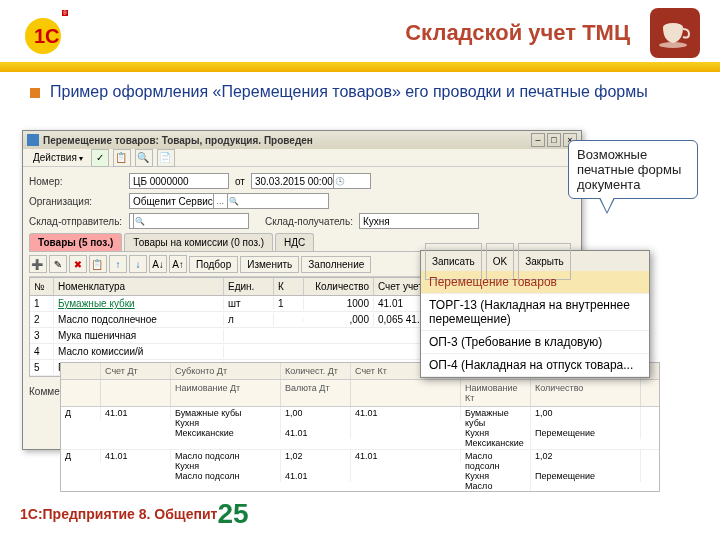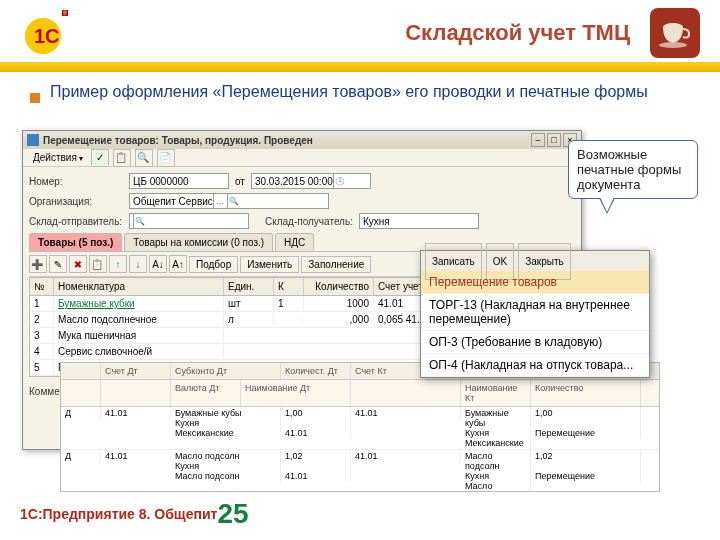--- a/index.html
+++ b/index.html
@@ -4,21 +4,21 @@
 <style>
 *{margin:0;padding:0;box-sizing:border-box;font-family:Arial,sans-serif}
 body{width:720px;height:540px;background:#fff;position:relative;overflow:hidden;font-size:10px}
 .slide-header{display:flex;align-items:center;padding:8px 20px 0 20px}
 .logo-1c{width:50px;height:50px;position:relative}
 .logo-1c svg{width:100%;height:100%}
 .slide-title{font-size:22px;font-weight:bold;color:#b8452e;flex:1;text-align:right;padding-right:20px}
 .coffee-icon{width:50px;height:50px;background:#a03020;border-radius:8px;display:flex;align-items:center;justify-content:center}
 .coffee-icon svg{width:36px;height:36px}
 .yellow-band{height:10px;background:linear-gradient(#f8d020,#f0b000);margin-top:4px}
-.bullet-row{display:flex;align-items:flex-end;padding:10px 30px}
+.bullet-row{display:flex;align-items:flex-start;padding:10px 30px}
 .bullet-sq{width:10px;height:10px;background:#e08020;margin-right:10px;margin-top:6px;flex-shrink:0}
 .bullet-text{font-size:16px;color:#1a3a8a;line-height:1.3}
 .window{position:absolute;left:22px;top:130px;width:560px;height:320px;background:#f5f2e8;border:1px solid #888;box-shadow:2px 2px 6px rgba(0,0,0,0.3)}
 .titlebar{height:18px;background:linear-gradient(#e8e4d8,#d8d4c0);display:flex;align-items:center;padding:0 4px;font-size:10px}
 .titlebar-icon{width:12px;height:12px;background:#4080c0;margin-right:4px}
 .titlebar-text{flex:1;font-weight:bold;color:#333}
 .titlebar-btn{width:14px;height:14px;border:1px solid #999;margin-left:2px;display:flex;align-items:center;justify-content:center;font-size:9px;cursor:pointer}
 .menubar{height:18px;background:#f5f2e8;display:flex;align-items:center;padding:0 6px;gap:4px;border-bottom:1px solid #ccc;font-size:10px}
 .menu-item{padding:1px 4px;cursor:pointer}
 .menu-item.dd::after{content:" ▾";font-size:8px}
@@ -180,21 +180,21 @@
         <div class="gc col-k"></div>
         <div class="gc col-qty">,000</div>
         <div class="gc col-acc">0,065 41.01</div>
       </div>
       <div class="grid-row">
         <div class="gc col-n">3</div>
         <div class="gc col-nom">Мука пшеничная</div>
       </div>
       <div class="grid-row">
         <div class="gc col-n">4</div>
-        <div class="gc col-nom">Сервис сливочное/й</div>
+        <div class="gc col-nom">Масло комиссии/й</div>
       </div>
       <div class="grid-row">
         <div class="gc col-n">5</div>
         <div class="gc col-nom">Перец</div>
       </div>
     </div>
     <div class="form-row" style="margin-top:6px">
       <div class="form-label">Комментарий:</div>
       <div class="form-input" style="flex:1"></div>
     </div>
@@ -224,22 +224,22 @@
     <div class="ah c2">Счет Дт</div>
     <div class="ah c3">Субконто Дт</div>
     <div class="ah c4">Количест. Дт</div>
     <div class="ah c5">Счет Кт</div>
     <div class="ah c6">Субконто Кт</div>
     <div class="ah c7">Единиц</div>
   </div>
   <div class="acc-head" style="background:#faf6ec">
     <div class="ah c1"></div>
     <div class="ah c2"></div>
+    <div class="ah c3">Наимование Дт</div>
     <div class="ah c4">Валюта Дт</div>
-    <div class="ah c3">Наимование Дт</div>
     <div class="ah c5"></div>
     <div class="ah c6">Наимование Кт</div>
     <div class="ah c7">Количество</div>
   </div>
   <div id="acc-rows">
       <div class="acc-row">
         <div class="ac c1">Д</div>
         <div class="ac c2">41.01</div>
         <div class="ac c3">Бумажные кубы<br>Кухня<br>Мексиканские</div>
         <div class="ac c4">1,00<br><br>41.01</div>

